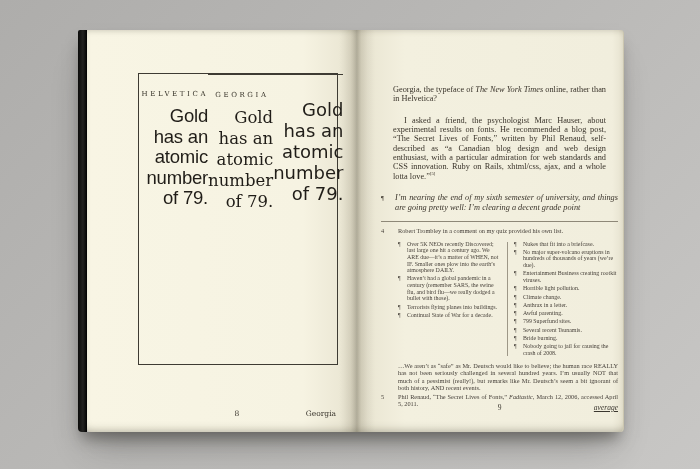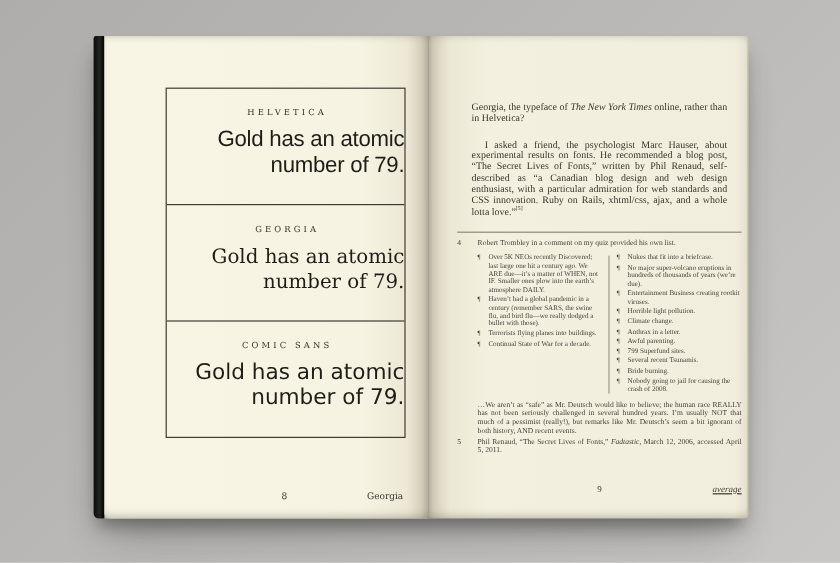--- a/index.html
+++ b/index.html
@@ -31,21 +31,21 @@
     box-shadow:inset 0 -7px 8px -6px rgba(95,90,74,.45),inset 0 5px 6px -5px rgba(95,90,74,.30);
   }
   .gutter-shade{
     position:absolute;left:261px;top:0;width:36px;height:100%;pointer-events:none;
     background:linear-gradient(to right,rgba(74,68,52,0) 0%,rgba(74,68,52,.10) 32%,rgba(42,38,28,.22) 49%,rgba(74,68,52,.12) 62%,rgba(74,68,52,0) 100%);
   }
 
   
   .spec-box{
     position:absolute;left:51px;top:43px;width:198px;height:290px;
-    border:1px solid #3e3b33;display:flex;flex-direction:column;
+    border:1px solid #3e3b33;display:flex;flex-direction:row;
   }
   .spec-section{flex:1;text-align:center;padding-top:16px;box-sizing:border-box;}
   .spec-section + .spec-section{border-top:1px solid #3e3b33;}
   .spec-label{
     font-family:"DejaVu Serif",serif;font-size:7px;letter-spacing:2.6px;text-indent:2.6px;
     color:#373329;
   }
   .spec-text{margin-top:8px;color:#201d18;text-align:right;}
   .f-helvetica{font-family:"Liberation Sans",sans-serif;font-size:18.5px;line-height:20.5px;letter-spacing:-.2px;}
   .f-georgia{font-family:"DejaVu Serif",serif;font-size:16.5px;line-height:21px;}
@@ -103,38 +103,41 @@
         </div>
       </div>
       <div class="spec-section">
         <div class="spec-label">GEORGIA</div>
         <div class="spec-text f-georgia">
           <span>Gold has an atomic</span><br>
           <span>number of 79.</span>
         </div>
       </div>
       <div class="spec-section">
-        <div class="spec-label">COMIC SANS</div>
         <div class="spec-text f-comic">
           <span>Gold has an atomic</span><br>
           <span>number of 79.</span>
         </div>
       </div>
     </div>
     <div class="left-footer">
       <span class="pageno">8</span>
       <span class="running">Georgia</span>
     </div>
   </div>
 
   <div class="page page-right">
     <div class="text-block">
       <p class="body-para"><span>Georgia, the typeface of </span><span class="it">The New York Times</span><span> online, rather than in Helvetica?</span></p>
       <p class="body-para indent"><span>I asked a friend, the psychologist Marc Hauser, about experimental results on fonts. He recommended a blog post, “The Secret Lives of Fonts,” written by Phil Renaud, self-described as “a Canadian blog design and web design enthusiast, with a particular admiration for web standards and CSS innovation. Ruby on Rails, xhtml/css, ajax, and a whole lotta love.”</span><span class="sup">[5]</span></p>
 
+      <div class="blockquote">
+        <span class="bq-pilcrow">¶</span>
+        <div class="bq-text"><span class="it">I’m nearing the end of my sixth semester of university, and things are going pretty well: I’m clearing a decent grade point</span></div>
+      </div>
 
       <div class="fn-rule"></div>
 
       <div class="footnotes">
         <div class="fn-row">
           <span class="fn-num">4</span>
           <div class="fn-content">
             <p class="fn-intro">Robert Trombley in a comment on my quiz provided his own list.</p>
             <div class="fn-columns">
               <div class="fn-col">

